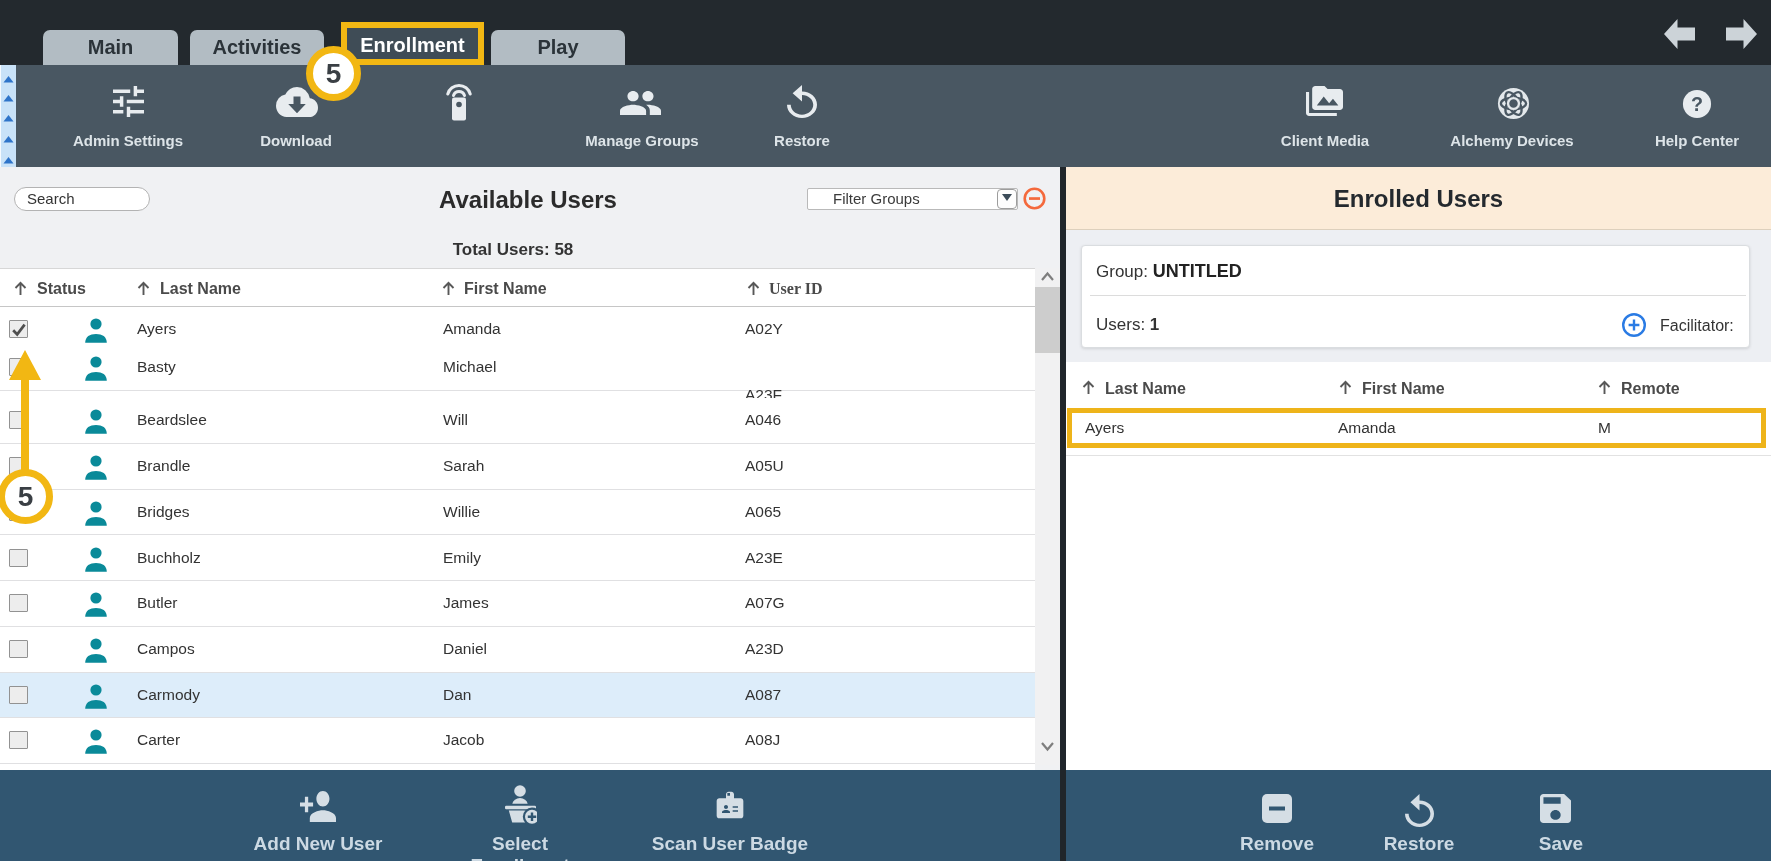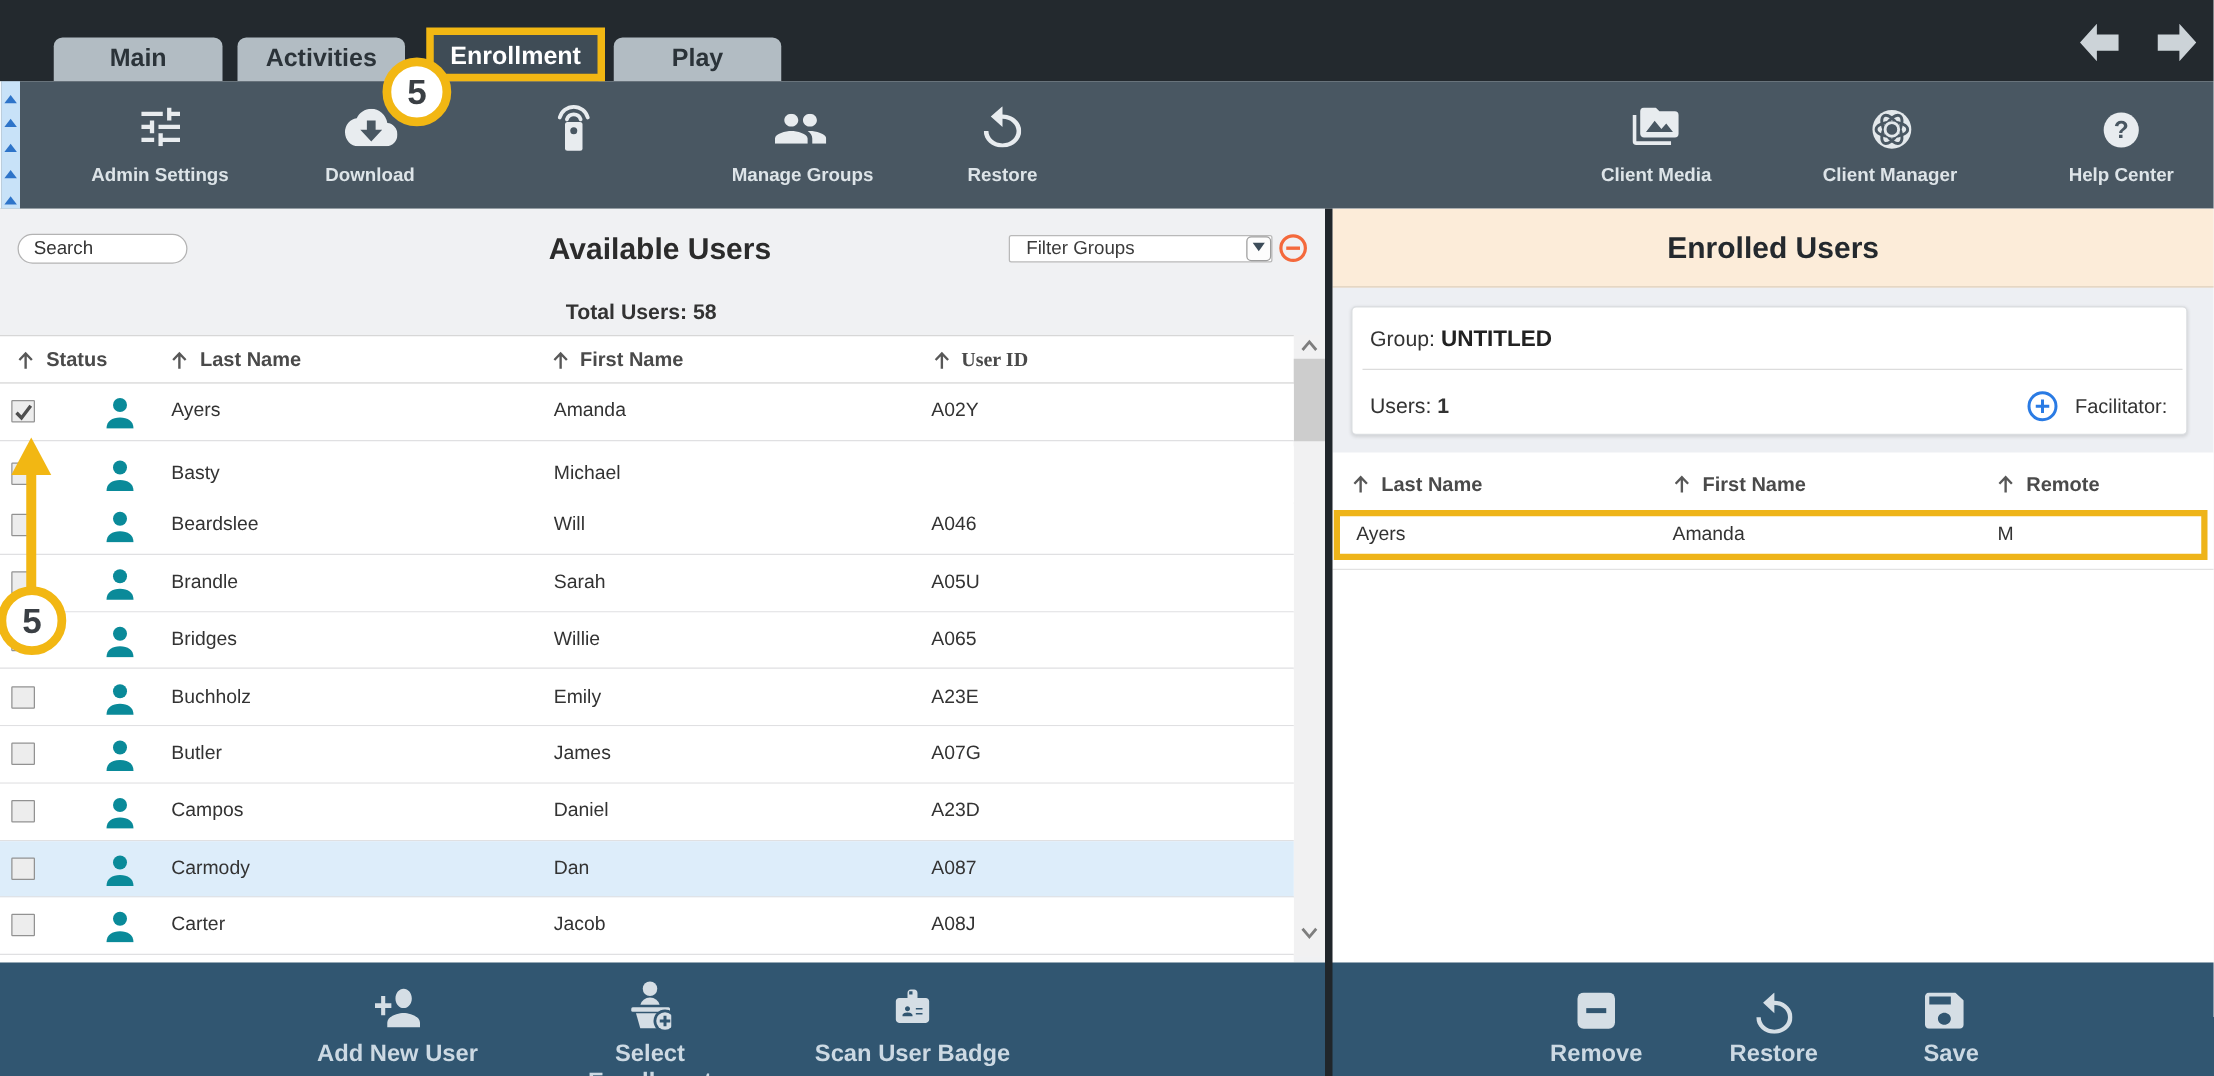--- a/index.html
+++ b/index.html
@@ -21,21 +21,21 @@
   
   #leftpanel { left:0; top:167px; width:1060px; height:603px; background:#f0f1f3; }
   #divider { left:1060px; top:167px; width:6px; height:694px; background:#20262b; z-index:20; }
   #rightpanel { left:1066px; top:167px; width:705px; height:603px; background:#edeff3; }
 
   
   #searchbox { left:14px; top:187px; width:136px; height:24px; background:#fff; border:1px solid #b3b3b3;
                border-radius:12px; font-size:15px; color:#333; line-height:22px; padding-left:12px; }
   #avtitle { left:198px; top:186px; width:660px; text-align:center; font-size:24px; font-weight:bold; color:#2b2b2b; }
   #filterbox { left:807px; top:188px; width:211px; height:22px; background:#fff; border:1px solid #b9b9b9; border-radius:2px;
-               font-size:15px; color:#3a3a3a; line-height:20px; padding-left:13px; }
+               font-size:15px; color:#3a3a3a; line-height:20px; padding-left:25px; }
   #filterbtn { left:997px; top:189px; width:20px; height:20px; background:#fdfdfd; border:1px solid #9d9d9d; border-radius:4px; }
   #filterbtn svg { display:block; margin:4px auto 0; }
   #totalusers { left:0; top:240px; width:1026px; text-align:center; font-size:17px; font-weight:bold; color:#333; }
 
   #lheader { left:0; top:268px; width:1060px; height:39px; background:#fff; border-top:1px solid #d7d7d7; border-bottom:1px solid #c6c6c6; }
   .hcell { position:absolute; top:280px; font-size:16px; font-weight:bold; color:#4a4a4a; }
 
   #listarea { left:0; top:307px; width:1035px; height:463px; background:#fff; }
   .row { position:absolute; left:0; width:1035px; height:46px; border-bottom:1px solid #e0e0e2; background:#fff; }
   .row.hl { background:#ddedfa; }
@@ -133,21 +133,21 @@
   <svg class="abs" style="left:1497px; top:87px;" width="33" height="33" viewBox="0 0 34 34">
     <circle cx="17" cy="17" r="16" fill="#e3e8eb"></circle>
     <g fill="none" stroke="#495762" stroke-width="2.4">
       <ellipse cx="17" cy="17" rx="13" ry="6"></ellipse>
       <ellipse cx="17" cy="17" rx="13" ry="6" transform="rotate(60 17 17)"></ellipse>
       <ellipse cx="17" cy="17" rx="13" ry="6" transform="rotate(120 17 17)"></ellipse>
     </g>
     <circle cx="17" cy="17" r="5.6" fill="#495762"></circle>
     <circle cx="17" cy="17" r="5.6" fill="none" stroke="#e3e8eb" stroke-width="2.4"></circle>
   </svg>
-  <div class="tlbl" style="left:1432px;">Client Manager</div>
+  <div class="tlbl" style="left:1432px;">Alchemy Devices</div>
   <svg class="abs" style="left:1682px; top:89px;" width="30" height="30" viewBox="0 0 32 32">
     <circle cx="16" cy="16" r="15" fill="#e8ecef"></circle>
     <text x="16" y="23" text-anchor="middle" font-family="Liberation Sans" font-size="21" font-weight="bold" fill="#495762">?</text>
   </svg>
   <div class="tlbl" style="left:1617px;">Help Center</div>
 
   <div class="abs" id="leftpanel"></div>
   <div class="abs" id="searchbox">Search</div>
   <div class="abs" id="avtitle">Available Users</div>
   <div class="abs" id="filterbox">Filter Groups</div>
@@ -195,21 +195,21 @@
         <path d="M3.2 9.2 L7.2 13.4 L14.6 3.6" fill="none" stroke="#4f4f4f" stroke-width="2.7"></path>
       </svg></span>
     <svg class="pico" width="24" height="26" viewBox="0 0 24 26">
       <circle cx="12" cy="7" r="5.6" fill="#0a8a99"></circle>
       <path d="M1.2 25.8 c0-6.2 4.6-8.9 10.8-8.9 s10.8 2.7 10.8 8.9 z" fill="#0a8a99"></path>
     </svg>
     <span class="cell" style="left:137px;">Ayers</span>
     <span class="cell" style="left:443px;">Amanda</span>
     <span class="cell" style="left:745px;">A02Y</span>
   </div>
-  <div class="row" style="position:absolute; top:357px; height:45.7px;padding-left:25px;">
+  <div class="row" style="position:absolute; top:345px; height:45.7px;padding-left:25px;">
     <span class="cb"></span>
     <svg class="pico" width="24" height="26" viewBox="0 0 24 26">
       <circle cx="12" cy="7" r="5.6" fill="#0a8a99"></circle>
       <path d="M1.2 25.8 c0-6.2 4.6-8.9 10.8-8.9 s10.8 2.7 10.8 8.9 z" fill="#0a8a99"></path>
     </svg>
     <span class="cell" style="left:137px;">Basty</span>
     <span class="cell" style="left:443px;">Michael</span>
     <span class="cell" style="left:745px;margin-top:28px;">A23F</span>
   </div>
   <div class="row" style="position:absolute; top:398.4px; height:45.7px;">

